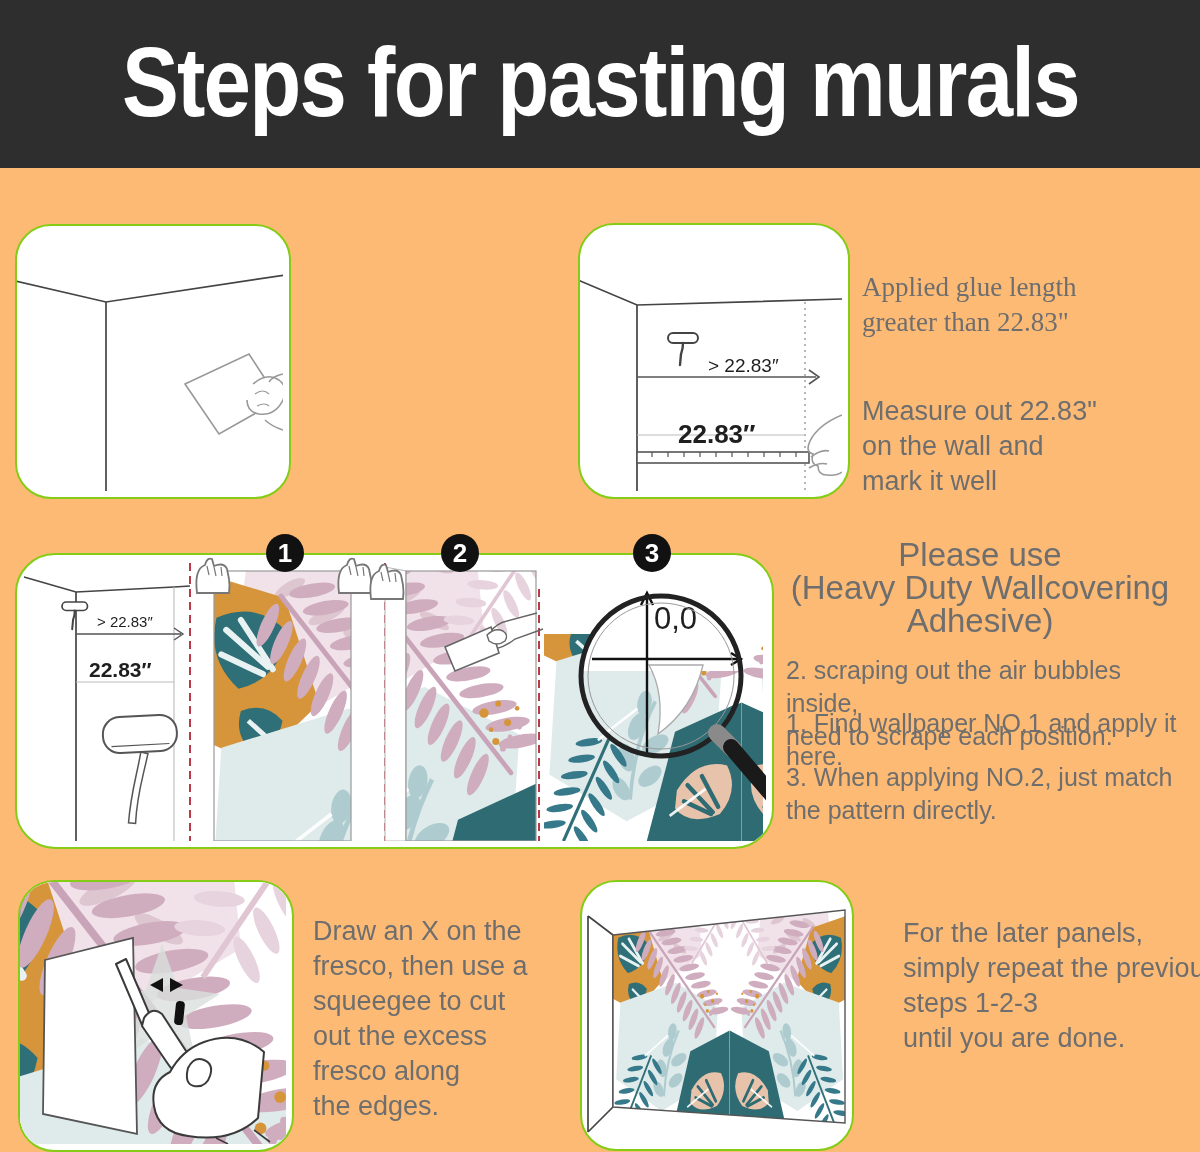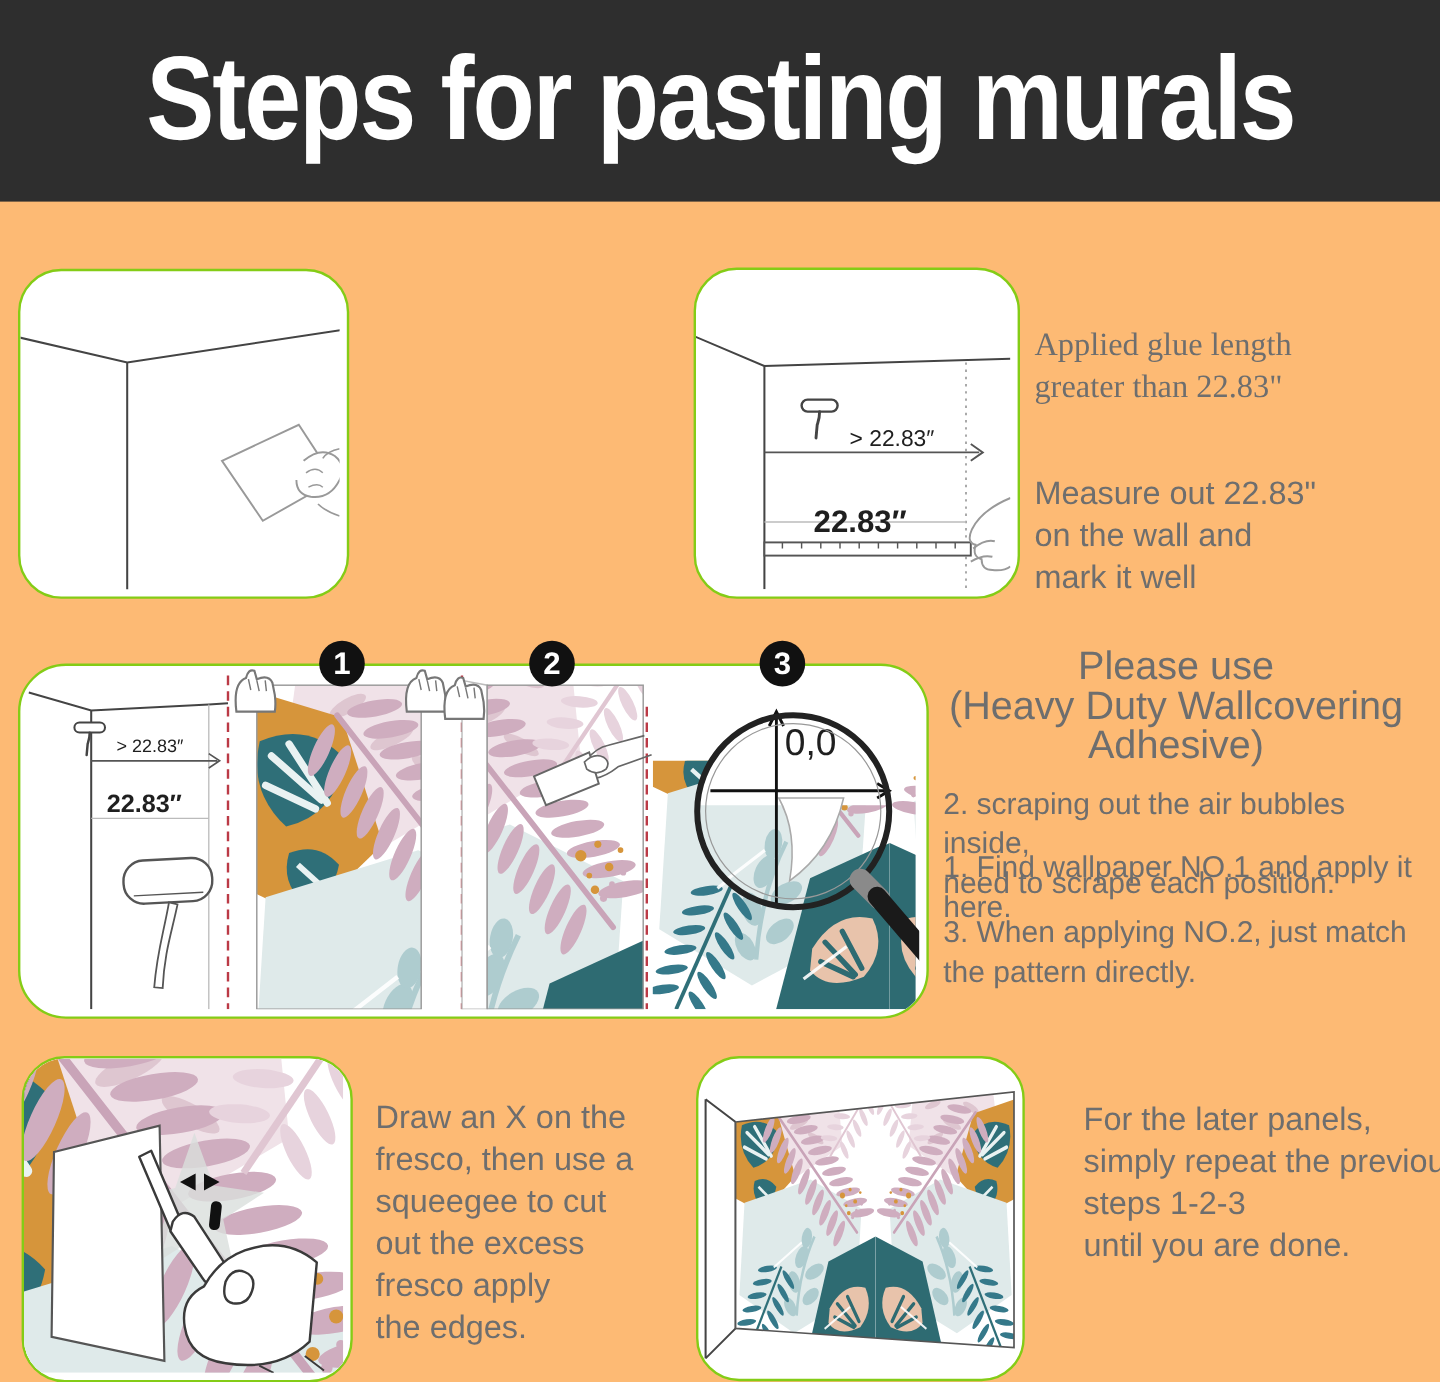--- a/index.html
+++ b/index.html
@@ -301,21 +301,21 @@
         <path d="M150,190 q-20,10 -16,34 q4,26 34,30 q44,7 70,-18 l6,-66 q-26,-22 -60,-10 q-22,8 -34,30 z"></path>
         <path d="M168,186 q6,-12 16,-8 q10,4 6,16 q-4,12 -16,10 q-10,-2 -6,-18 z"></path>
         <path d="M196,256 l12,6 M234,248 l16,12" stroke-width="1.6" fill="none"></path>
       </g>
     </svg>
   </div>
   <div class="cap" style="left:313px;top:914px;width:250px;">Draw an X on the
 fresco, then use a
 squeegee to cut
 out the excess
-fresco apply
+fresco along
 the edges.</div>
 
   <div class="box" style="left:580px;top:880px;width:270px;height:267px;">
     <svg width="264" height="261" viewBox="0 0 264 261">
       <path class="skd" d="M6,34 L31,53 M31,53 L31,225 M6,250 L31,225 M6,34 L6,250"></path>
       <clipPath id="trapClip">
           <polygon points="31,53 263,28 263,241 31,225"></polygon>
         </clipPath>
       <g clip-path="url(#trapClip)">
         <use href="#muralW" transform="translate(31,24) scale(0.53,0.61)"></use>

